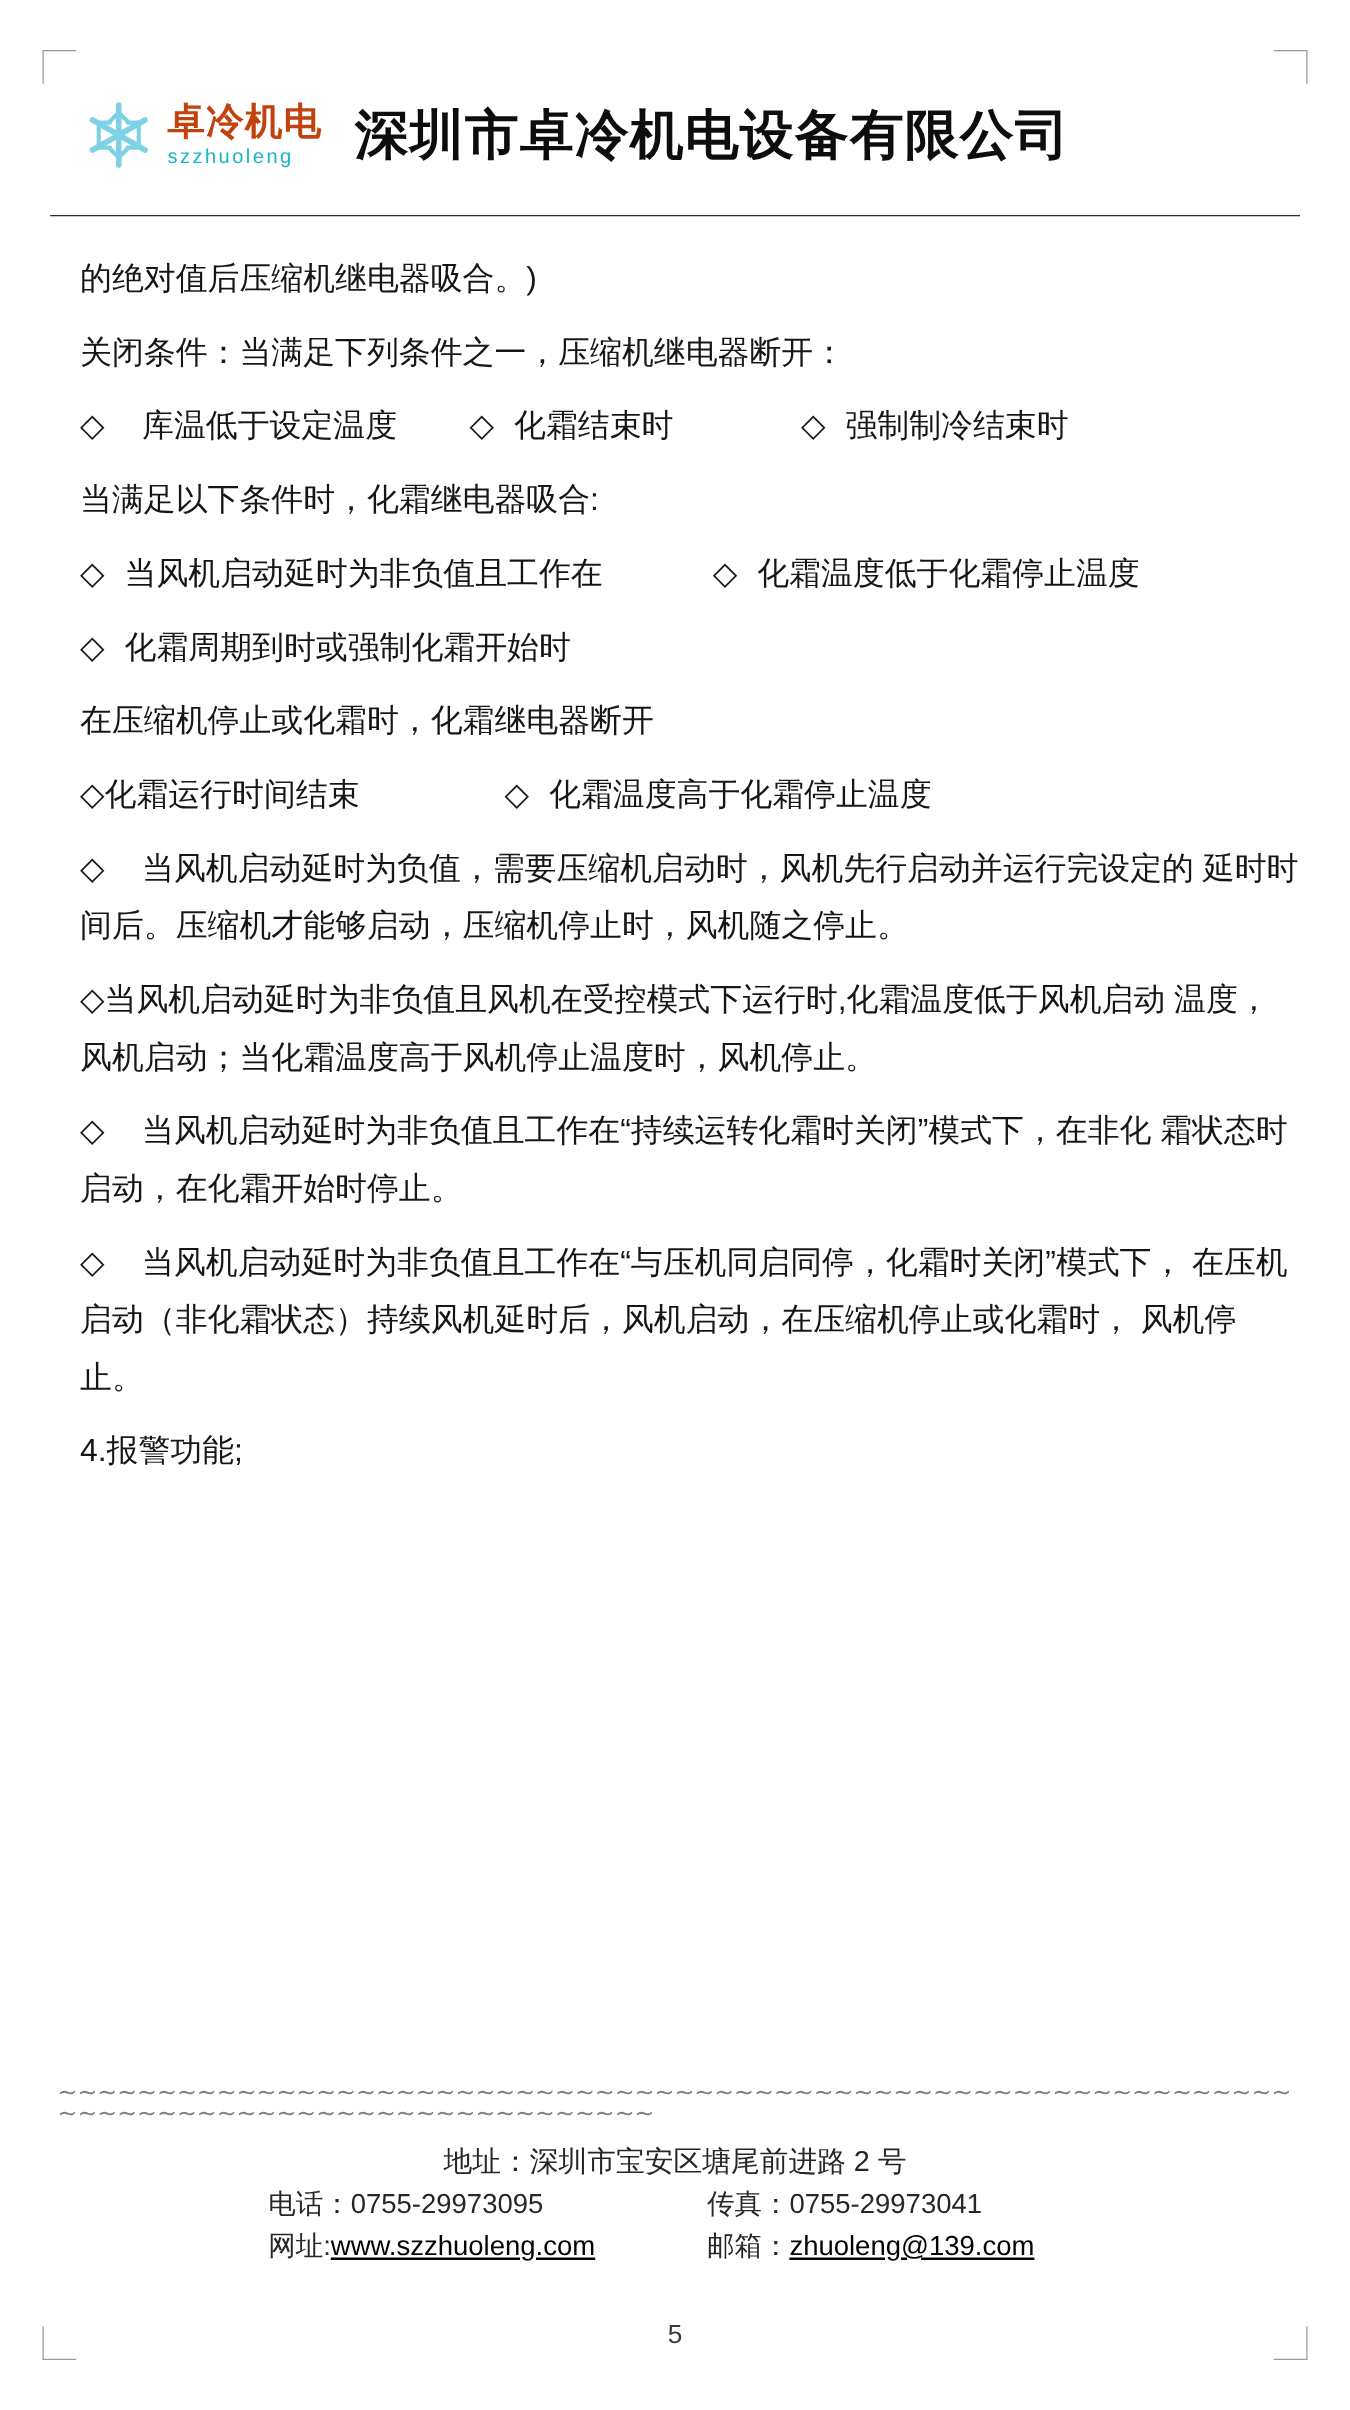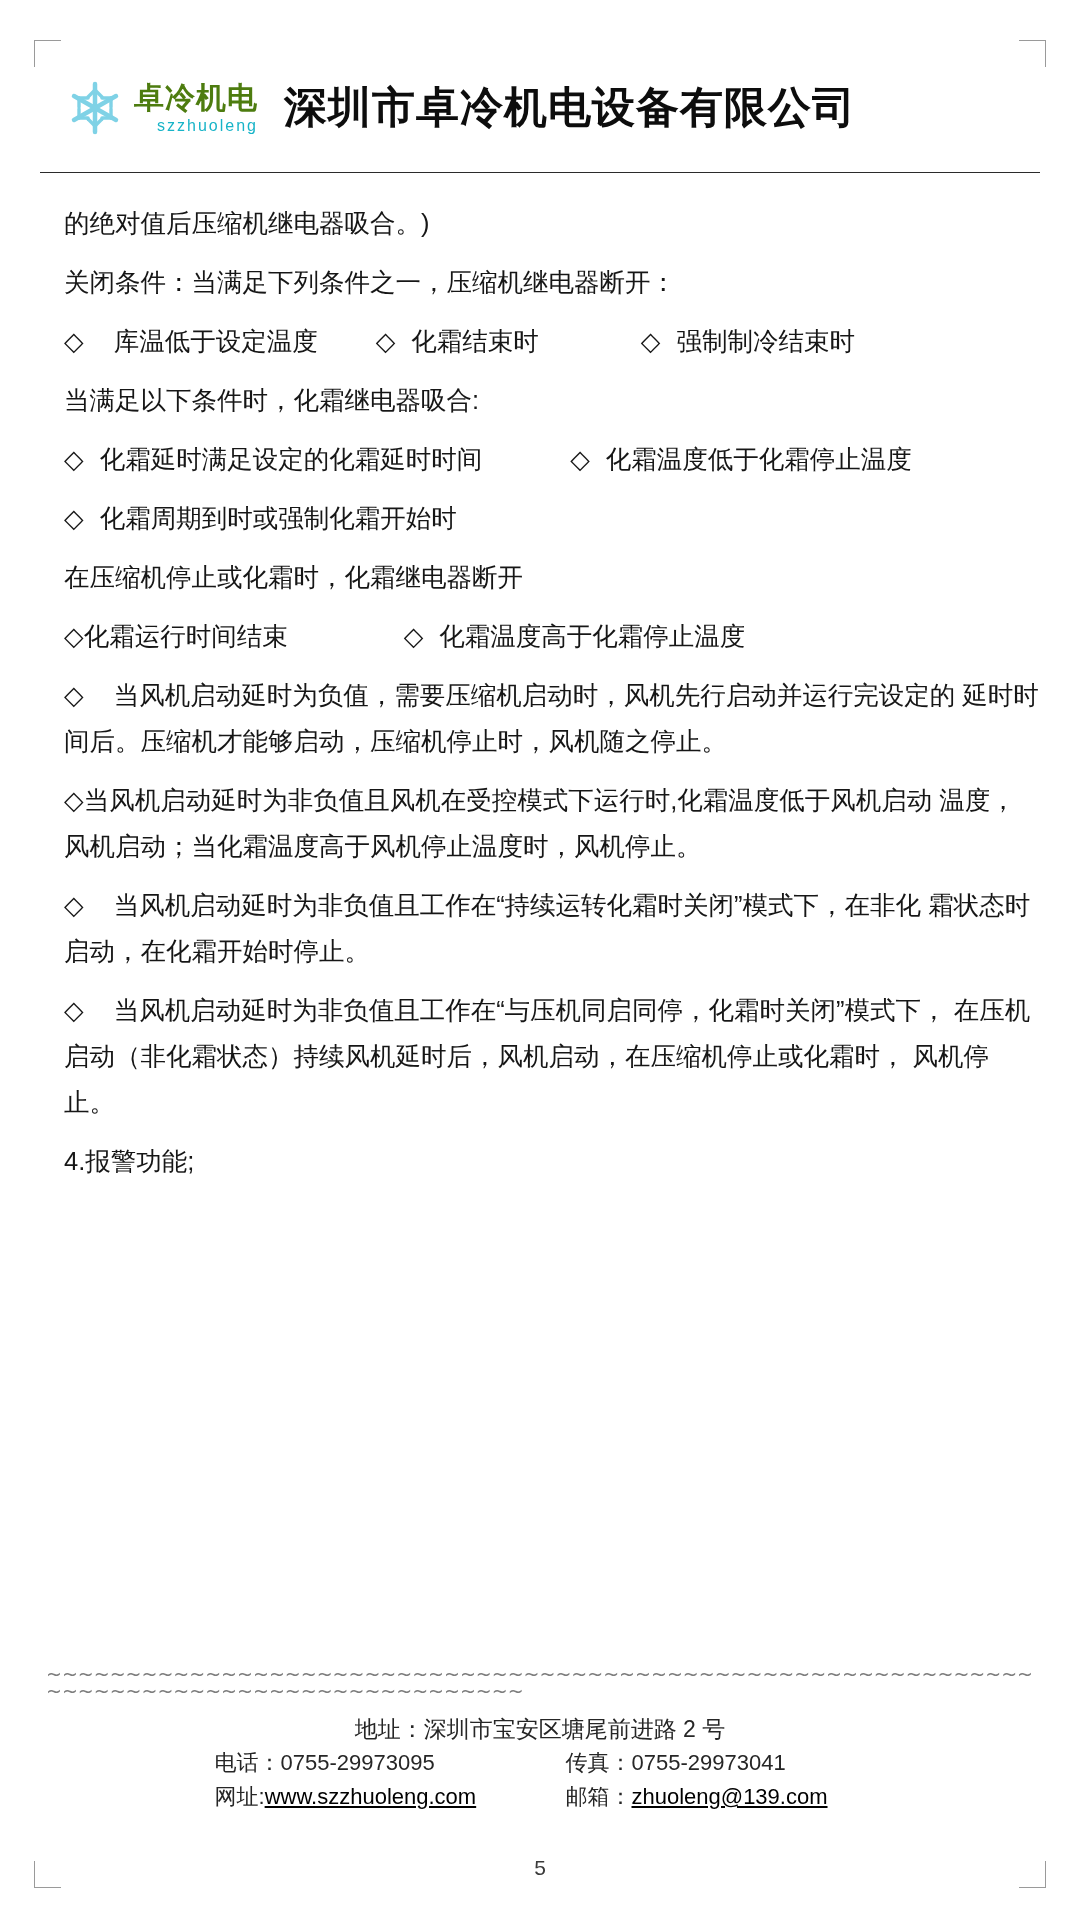--- a/index.html
+++ b/index.html
@@ -59,29 +59,28 @@
   }
   .snowflake svg { display: block; }
   .logo-text {
     display: flex;
     flex-direction: column;
     line-height: 1;
   }
   .logo-cn {
     font-size: 30px;
     font-weight: bold;
-    color: #4d7c0f;
+    color: #c2410c;
     letter-spacing: 1px;
   }
   .logo-en {
     font-size: 16px;
     color: #18b4c8;
     letter-spacing: 2px;
     margin-top: 5px;
-    margin-left: 23px;
   }
   .company-name {
     font-size: 43px;
     font-weight: bold;
     color: #0d0d0d;
     margin-left: 26px;
     white-space: nowrap;
     letter-spacing: 1px;
   }
   .header-rule {
@@ -216,21 +215,21 @@
     <p class="p">关闭条件：当满足下列条件之一，压缩机继电器断开：</p>
 
     <div class="bullet-row">
       <span class="dia">◇</span><span class="gap-3"></span><span>库温低于设定温度</span><span class="gap-2"></span><span class="dia">◇</span><span class="gap-4"></span><span>化霜结束时</span><span class="gap-1"></span><span class="gap-2"></span><span class="dia">◇</span><span class="gap-4"></span><span>强制制冷结束时</span>
     </div>
 
 
     <p class="p">当满足以下条件时，化霜继电器吸合:</p>
 
     <div class="bullet-row">
-      <span class="dia">◇</span><span class="gap-4"></span><span>化霜延时满足设定的化霜延时时间</span><span class="gap-2"></span><span class="gap-3"></span><span class="dia">◇</span><span class="gap-4"></span><span>化霜温度低于化霜停止温度</span>
+      <span class="dia">◇</span><span class="gap-4"></span><span>当风机启动延时为非负值且工作在</span><span class="gap-2"></span><span class="gap-3"></span><span class="dia">◇</span><span class="gap-4"></span><span>化霜温度低于化霜停止温度</span>
     </div>
 
     <div class="bullet-row">
       <span class="dia">◇</span><span class="gap-4"></span><span>化霜周期到时或强制化霜开始时</span>
     </div>
 
     <p class="p">在压缩机停止或化霜时，化霜继电器断开</p>
 
     <div class="bullet-row">
       <span class="dia">◇</span><span>化霜运行时间结束</span><span class="gap-2"></span><span class="gap-2"></span><span class="dia">◇</span><span class="gap-4"></span><span>化霜温度高于化霜停止温度</span>

